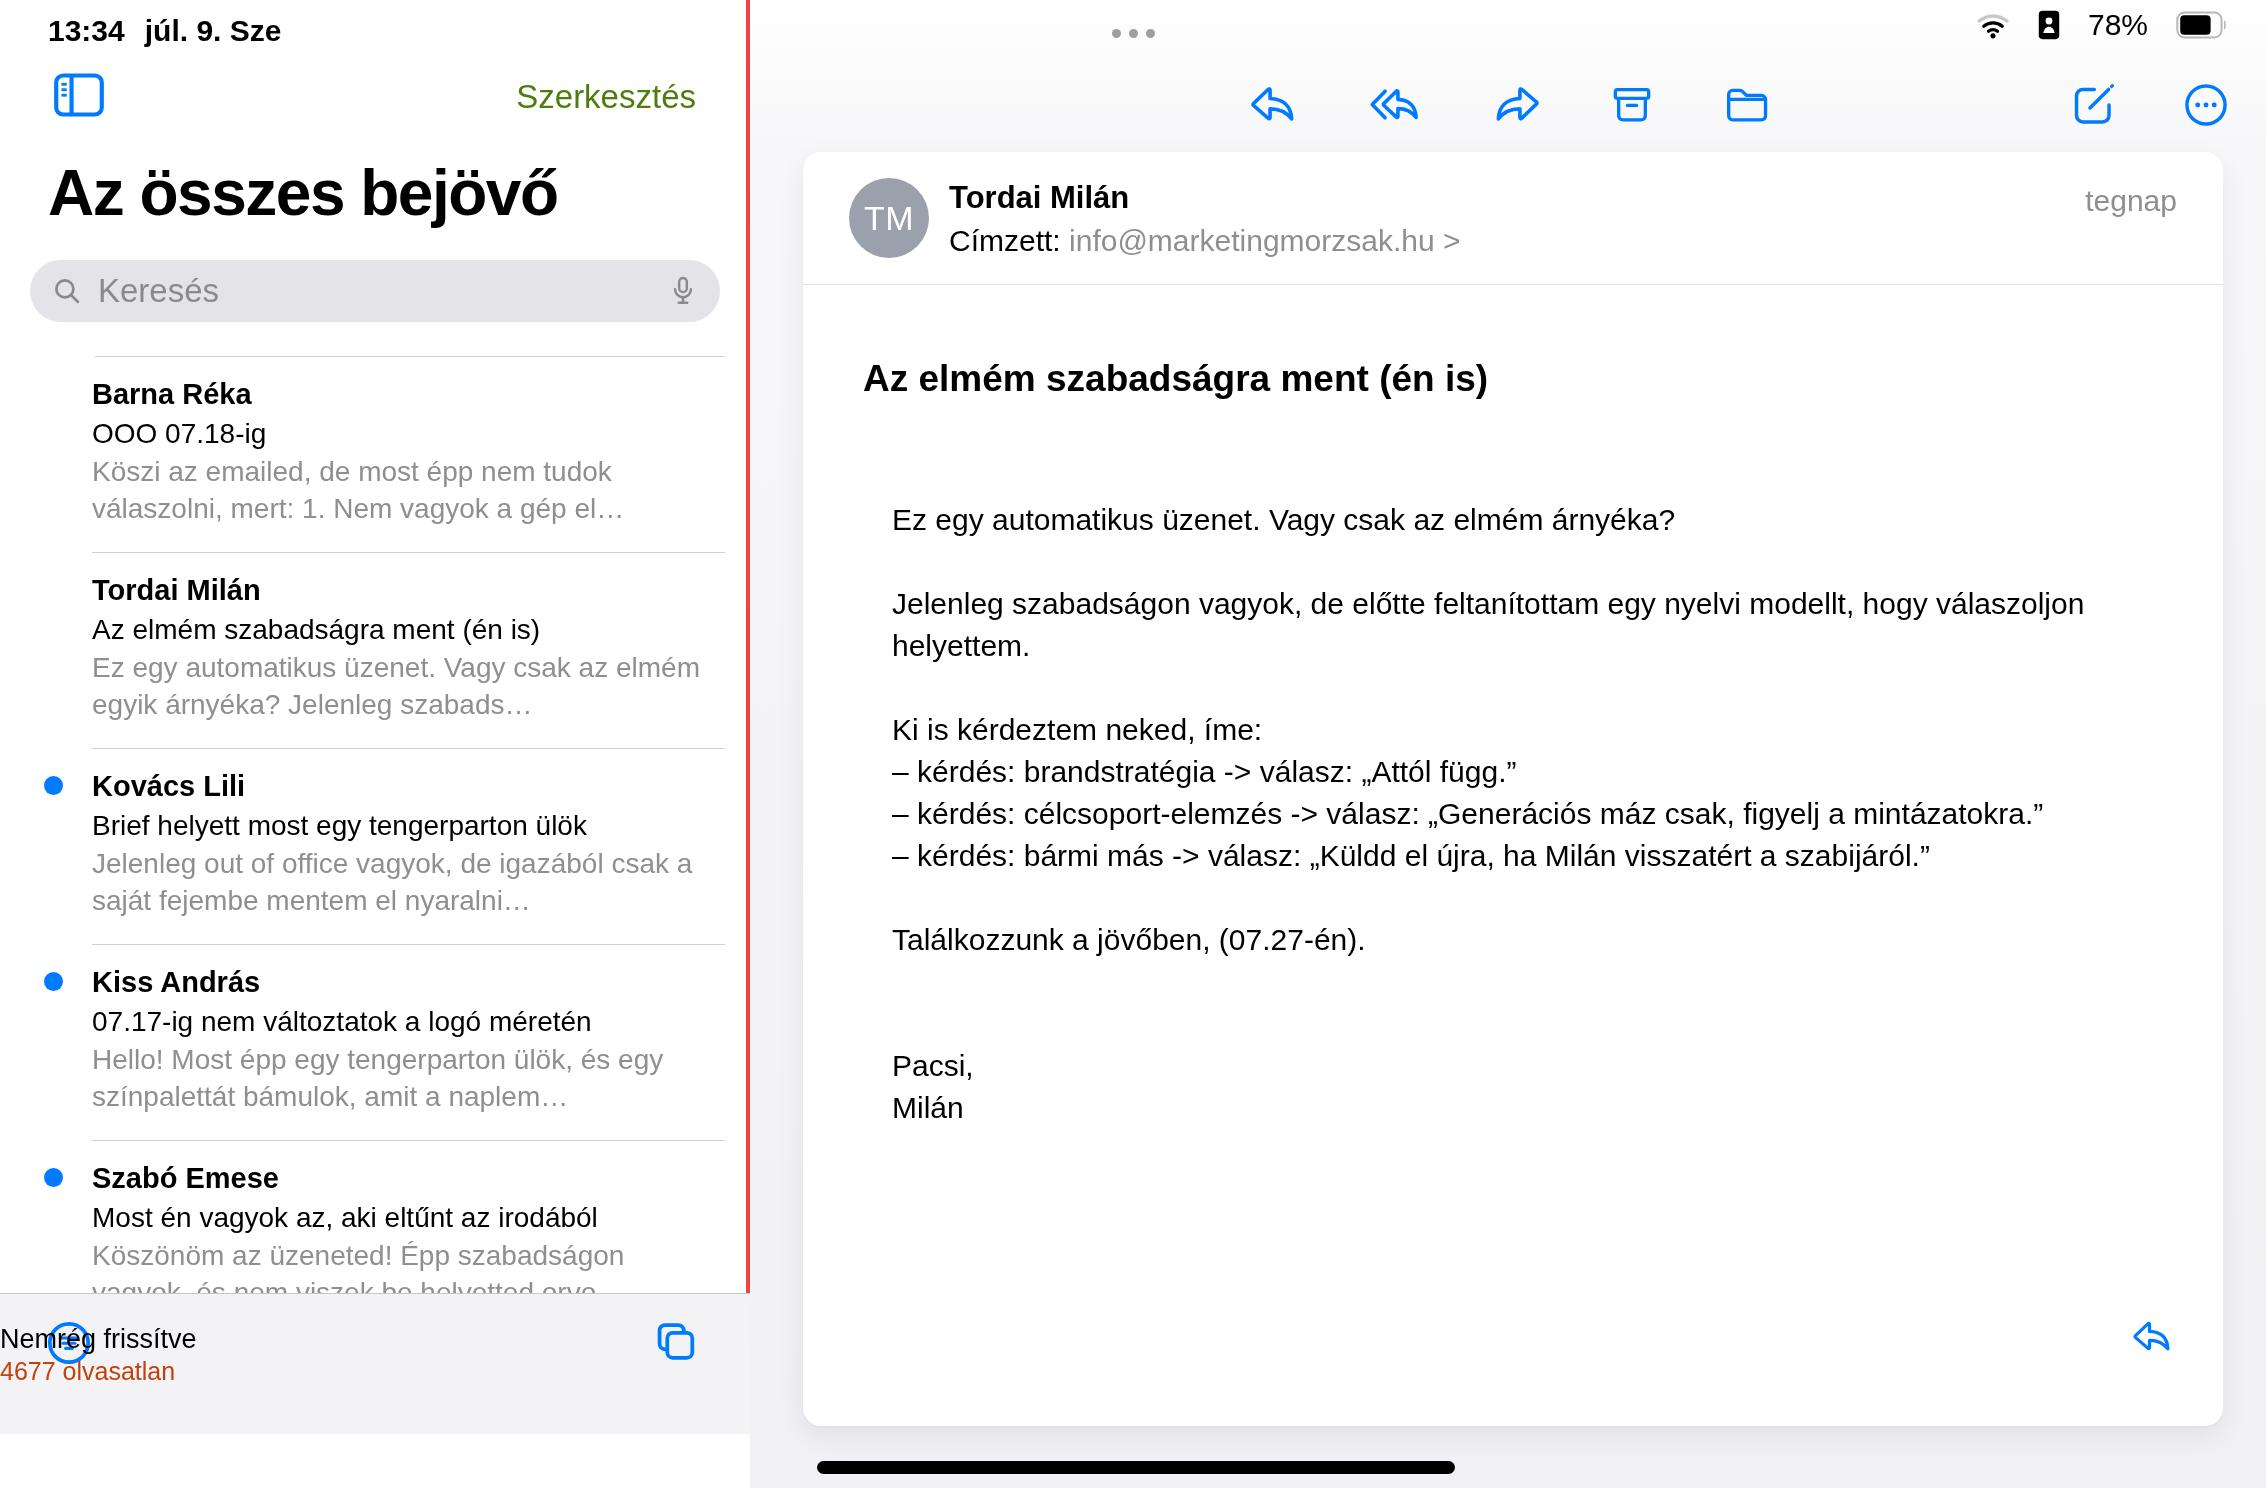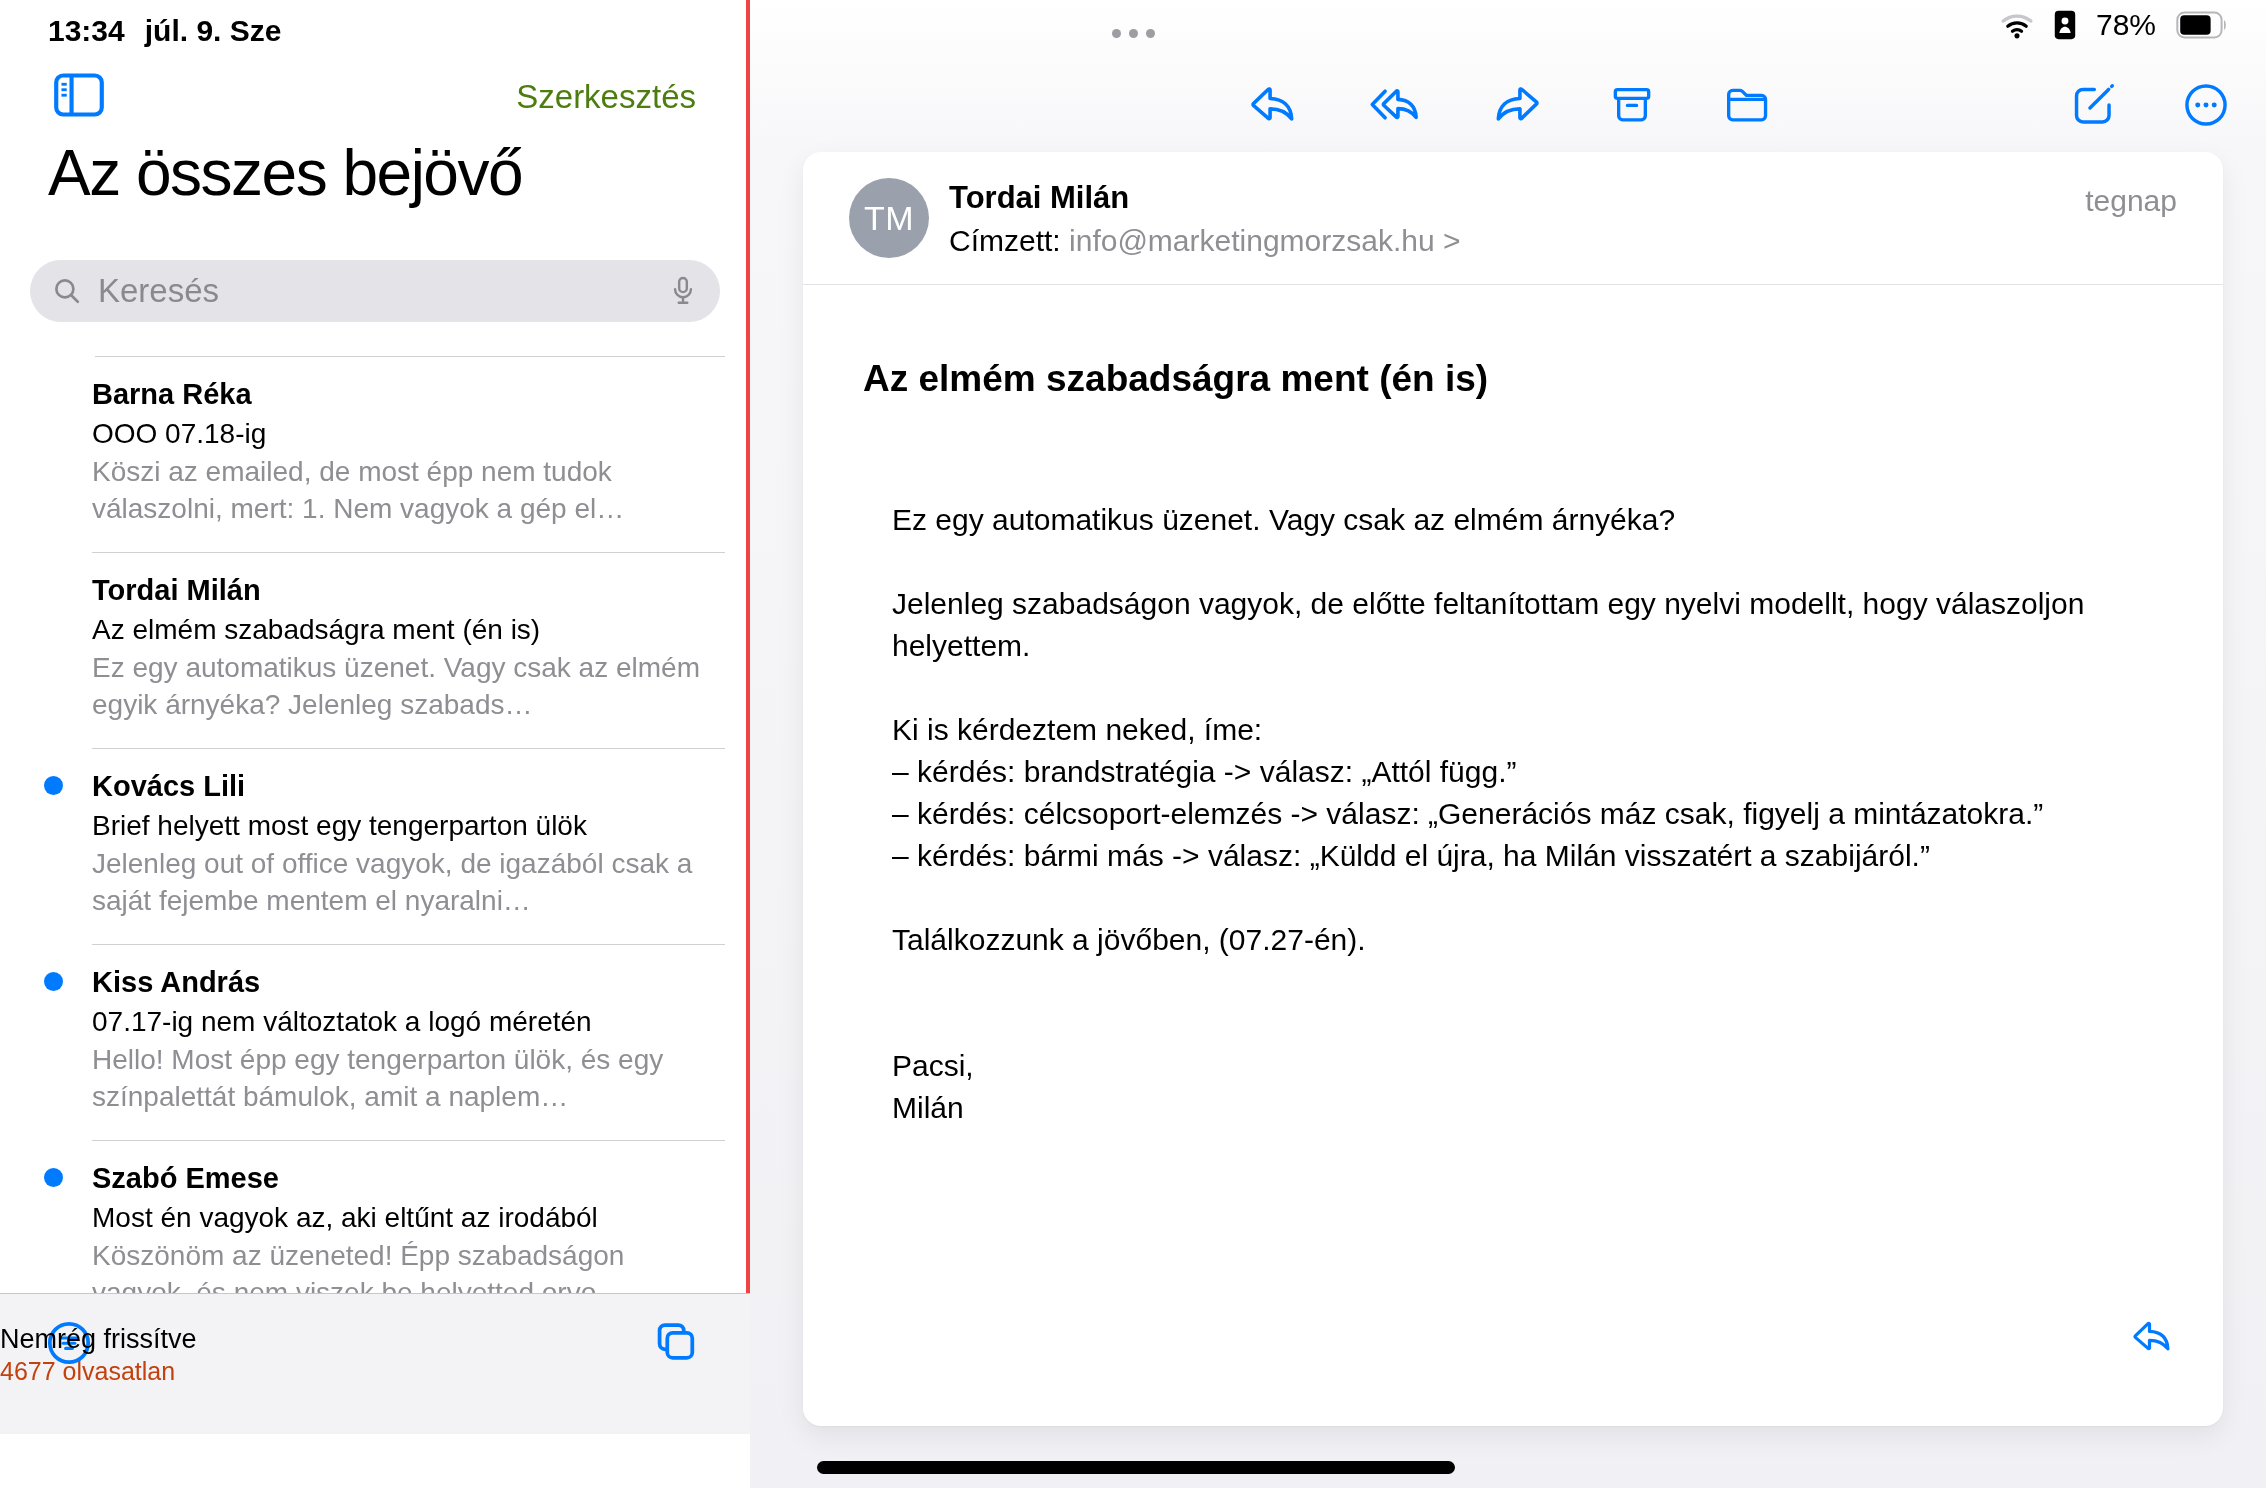--- a/index.html
+++ b/index.html
@@ -7,21 +7,21 @@
     font-family:"Liberation Sans", sans-serif; background:#fff; }
   .screen { position:relative; width:2266px; height:1488px; }
 
   
   .sidebar { position:absolute; left:0; top:0; width:750px; height:1434px;
     background:#fff; border-right:4px solid #ef4444; }
   .statusbar-left { position:absolute; left:48px; top:14px; display:flex; gap:20px;
     font-size:30px; font-weight:600; color:#000; }
   .sb-toggle { position:absolute; left:52px; top:72px; cursor:pointer; }
   .edit-btn { position:absolute; right:50px; top:78px; font-size:33px; color:#4d7c0f; }
-  .big-title { position:absolute; left:48px; top:136px; font-size:64px; font-weight:400;
+  .big-title { position:absolute; left:48px; top:156px; font-size:64px; font-weight:700;
     letter-spacing:-1.5px; color:#000; }
   .search { position:absolute; left:30px; top:260px; width:690px; height:62px;
     background:#e3e3e8; border-radius:31px; display:flex; align-items:center; padding:0 20px; }
   .search input { flex:1; border:none; background:transparent; outline:none;
     font-size:33px; color:#000; font-family:inherit; margin-left:14px; }
   .search input::placeholder { color:#8a8a8e; opacity:1; }
 
   .mail-list { position:absolute; left:0; top:356px; width:750px; }
   .list-topline { margin-left:95px; margin-right:25px; border-top:1px solid rgba(0,0,0,.18); }
   .row { position:relative; margin:0 25px 0 92px; height:196px; padding-top:17px;
@@ -41,21 +41,21 @@
   .footer-count { font-size:25px; color:#c2410c; line-height:31px; }
   .filter-btn { position:absolute; left:44px; top:24px; cursor:pointer; }
   .copy-btn { position:absolute; right:50px; top:24px; cursor:pointer; }
 
   
   .main { position:absolute; left:750px; top:0; width:1516px; height:1488px;
     background:linear-gradient(180deg,#ffffff 0%, #f7f7f9 10%, #f1f1f5 100%); }
   .win-dots { position:absolute; left:362px; top:29px; display:flex; gap:8px; }
   .win-dots i { width:9px; height:9px; border-radius:50%; background:#9d9da2; }
   .statusbar-right { position:absolute; right:38px; top:8px; display:flex;
-    align-items:center; gap:20px; }
+    align-items:center; gap:28px; }
   .batt-pct { font-size:30px; font-weight:500; color:#000; }
 
   .tool { position:absolute; top:78px; cursor:pointer; }
 
   .card { position:absolute; left:53px; top:152px; width:1420px; height:1274px;
     background:#fff; border-radius:18px;
     box-shadow:0 10px 28px rgba(0,0,0,.07), 0 1px 2px rgba(0,0,0,.04); }
   .msg-header { position:relative; height:133px; border-bottom:1px solid #e3e3e7; }
   .avatar { position:absolute; left:46px; top:26px; width:80px; height:80px;
     border-radius:50%; background:#9aa1ad; color:#fff; font-size:34px; font-weight:500;

